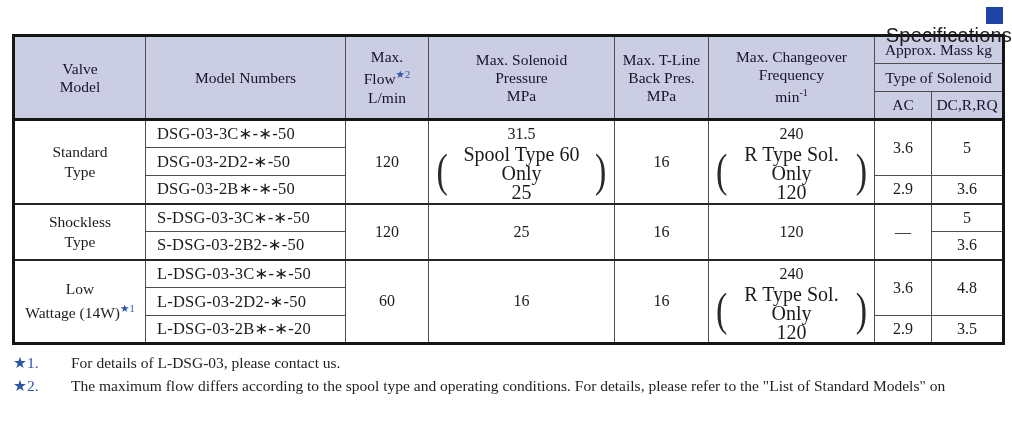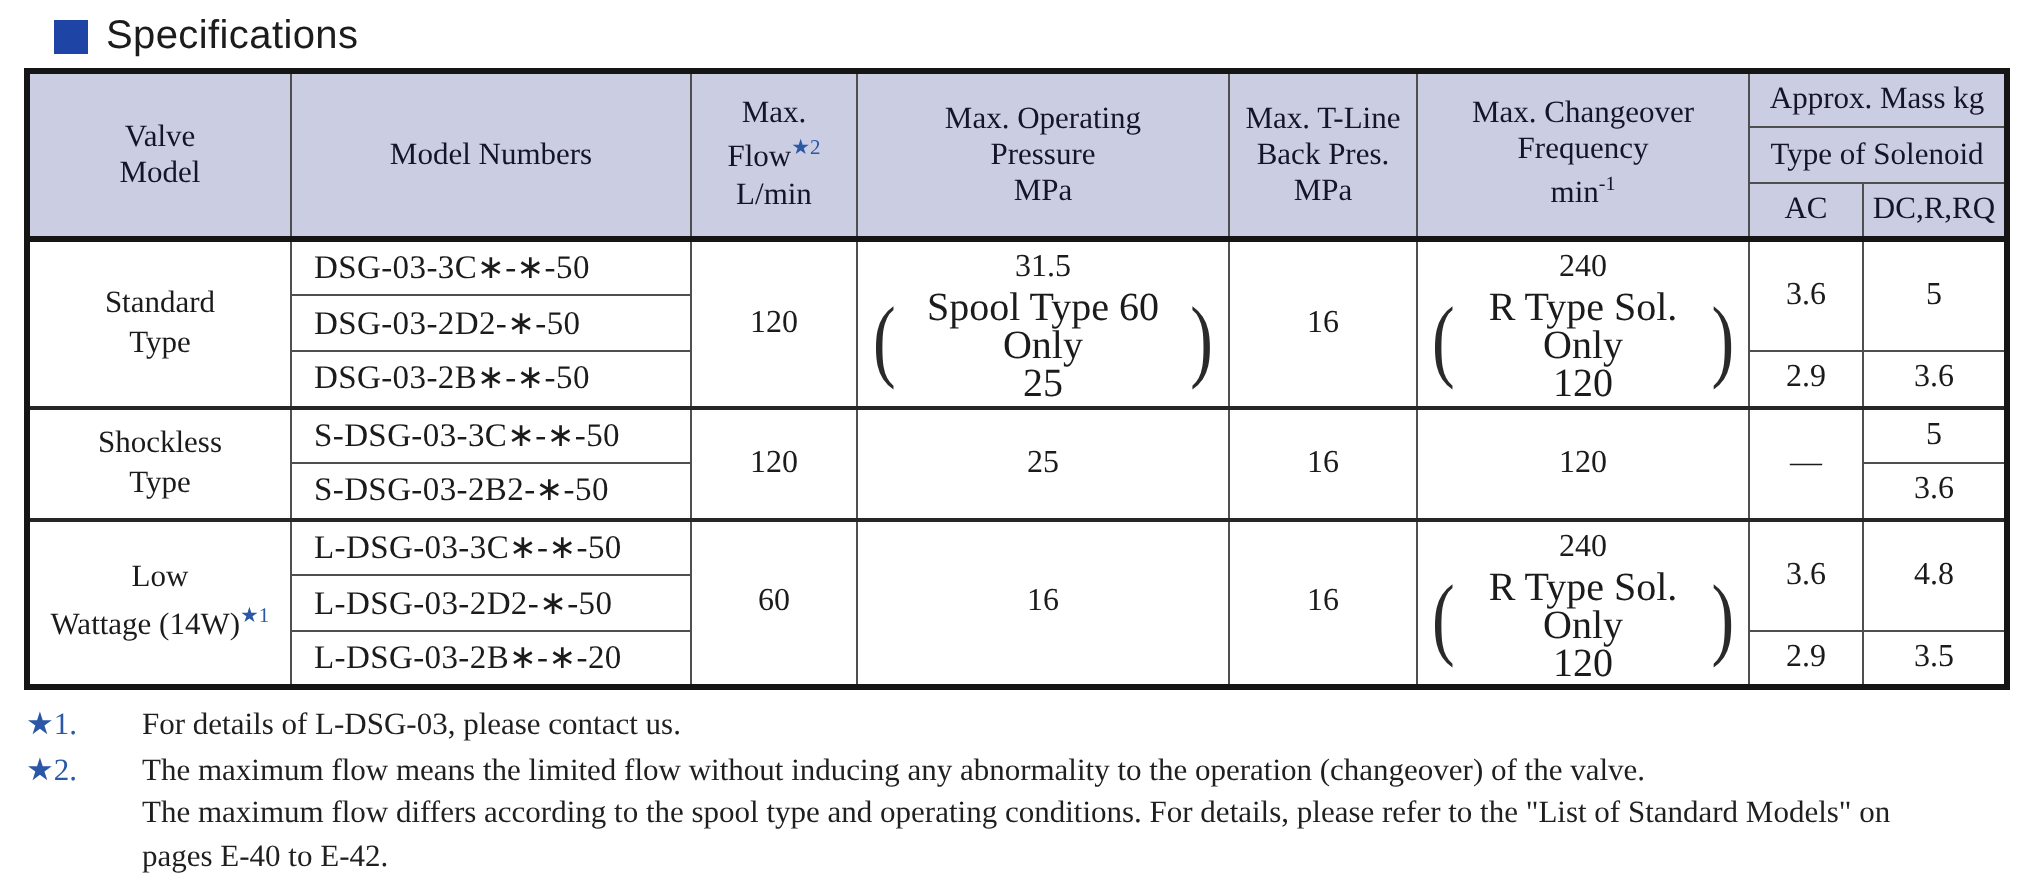--- a/index.html
+++ b/index.html
@@ -7,23 +7,24 @@
     padding: 0;
     background: #ffffff;
     width: 1012px;
     height: 438px;
     overflow: hidden;
     font-family: "Liberation Serif", serif;
     color: #1b1b1b;
   }
   .title-row {
     display: flex;
-    align-items: center;
+    align-items: flex-end;
     padding: 7px 0 5px 27px;
     height: 22px;
+    flex-direction: column;
   }
   .title-square {
     width: 17px;
     height: 17px;
     background: #1e44a5;
     margin-right: 9px;
     flex: 0 0 auto;
   }
   .title-text {
     font-family: "Liberation Sans", sans-serif;
@@ -130,21 +131,21 @@
   <thead>
     <tr>
       <th rowspan="3" class="thick-b"><span class="prelines">Valve
 Model</span></th>
       <th rowspan="3" class="thick-b">Model Numbers</th>
       <th rowspan="3" class="thick-b">
         <div>Max.</div>
         <div><span>Flow</span><sup class="star">★2</sup></div>
         <div>L/min</div>
       </th>
-      <th rowspan="3" class="thick-b"><span class="prelines">Max. Operating
+      <th rowspan="3" class="thick-b"><span class="prelines">Max. Solenoid
 Pressure
 MPa</span></th>
       <th rowspan="3" class="thick-b"><span class="prelines">Max. T-Line
 Back Pres.
 MPa</span></th>
       <th rowspan="3" class="thick-b">
         <div class="prelines">Max. Changeover
 Frequency</div>
         <div><span>min</span><sup class="dark-sup">-1</sup></div>
       </th>
@@ -251,18 +252,16 @@
 <div class="footnotes">
   <div class="note">
     <span class="marker">★1.</span>
     <div class="note-body">
       <div>For details of L-DSG-03, please contact us.</div>
     </div>
   </div>
   <div class="note">
     <span class="marker">★2.</span>
     <div class="note-body">
-      <div>The maximum flow means the limited flow without inducing any abnormality to the operation (changeover) of the valve.</div>
       <div>The maximum flow differs according to the spool type and operating conditions. For details, please refer to the "List of Standard Models" on</div>
-      <div>pages E-40 to E-42.</div>
     </div>
   </div>
 </div>
 
 </body></html>

